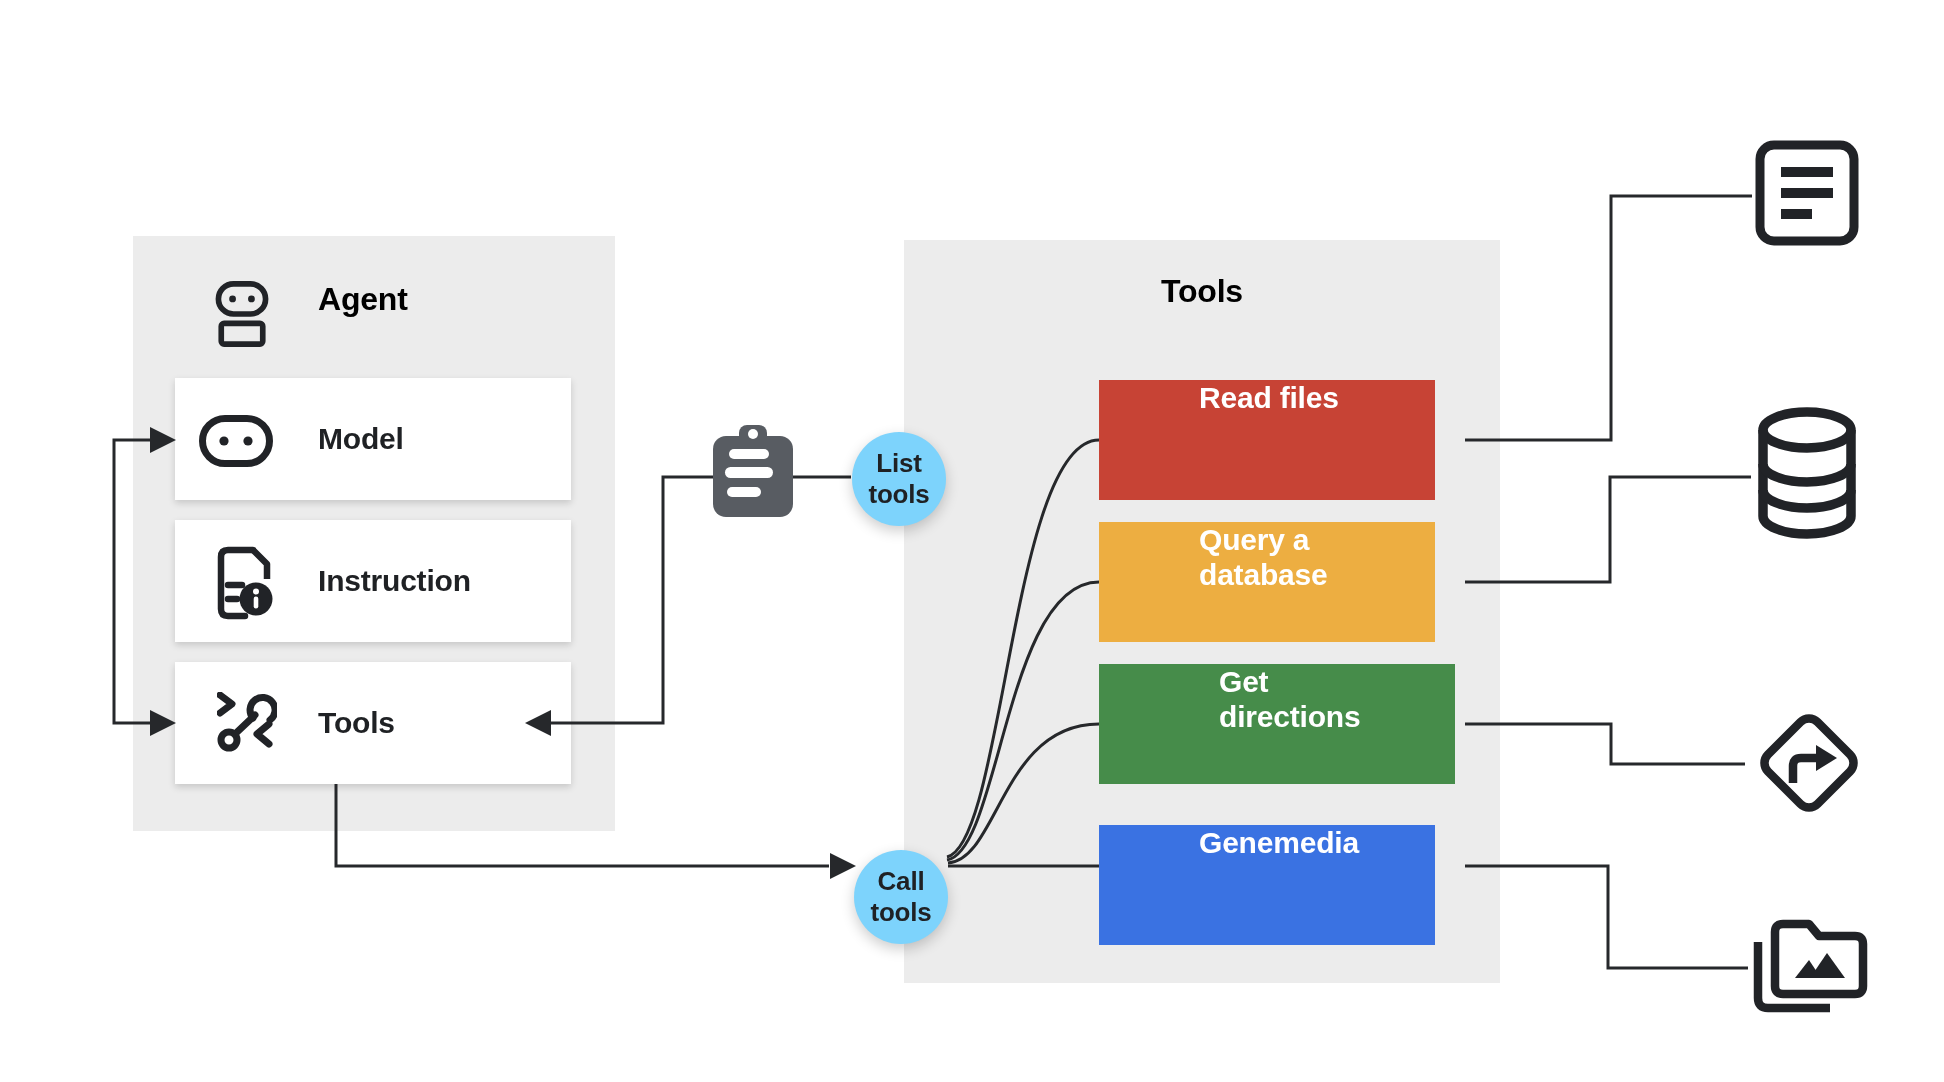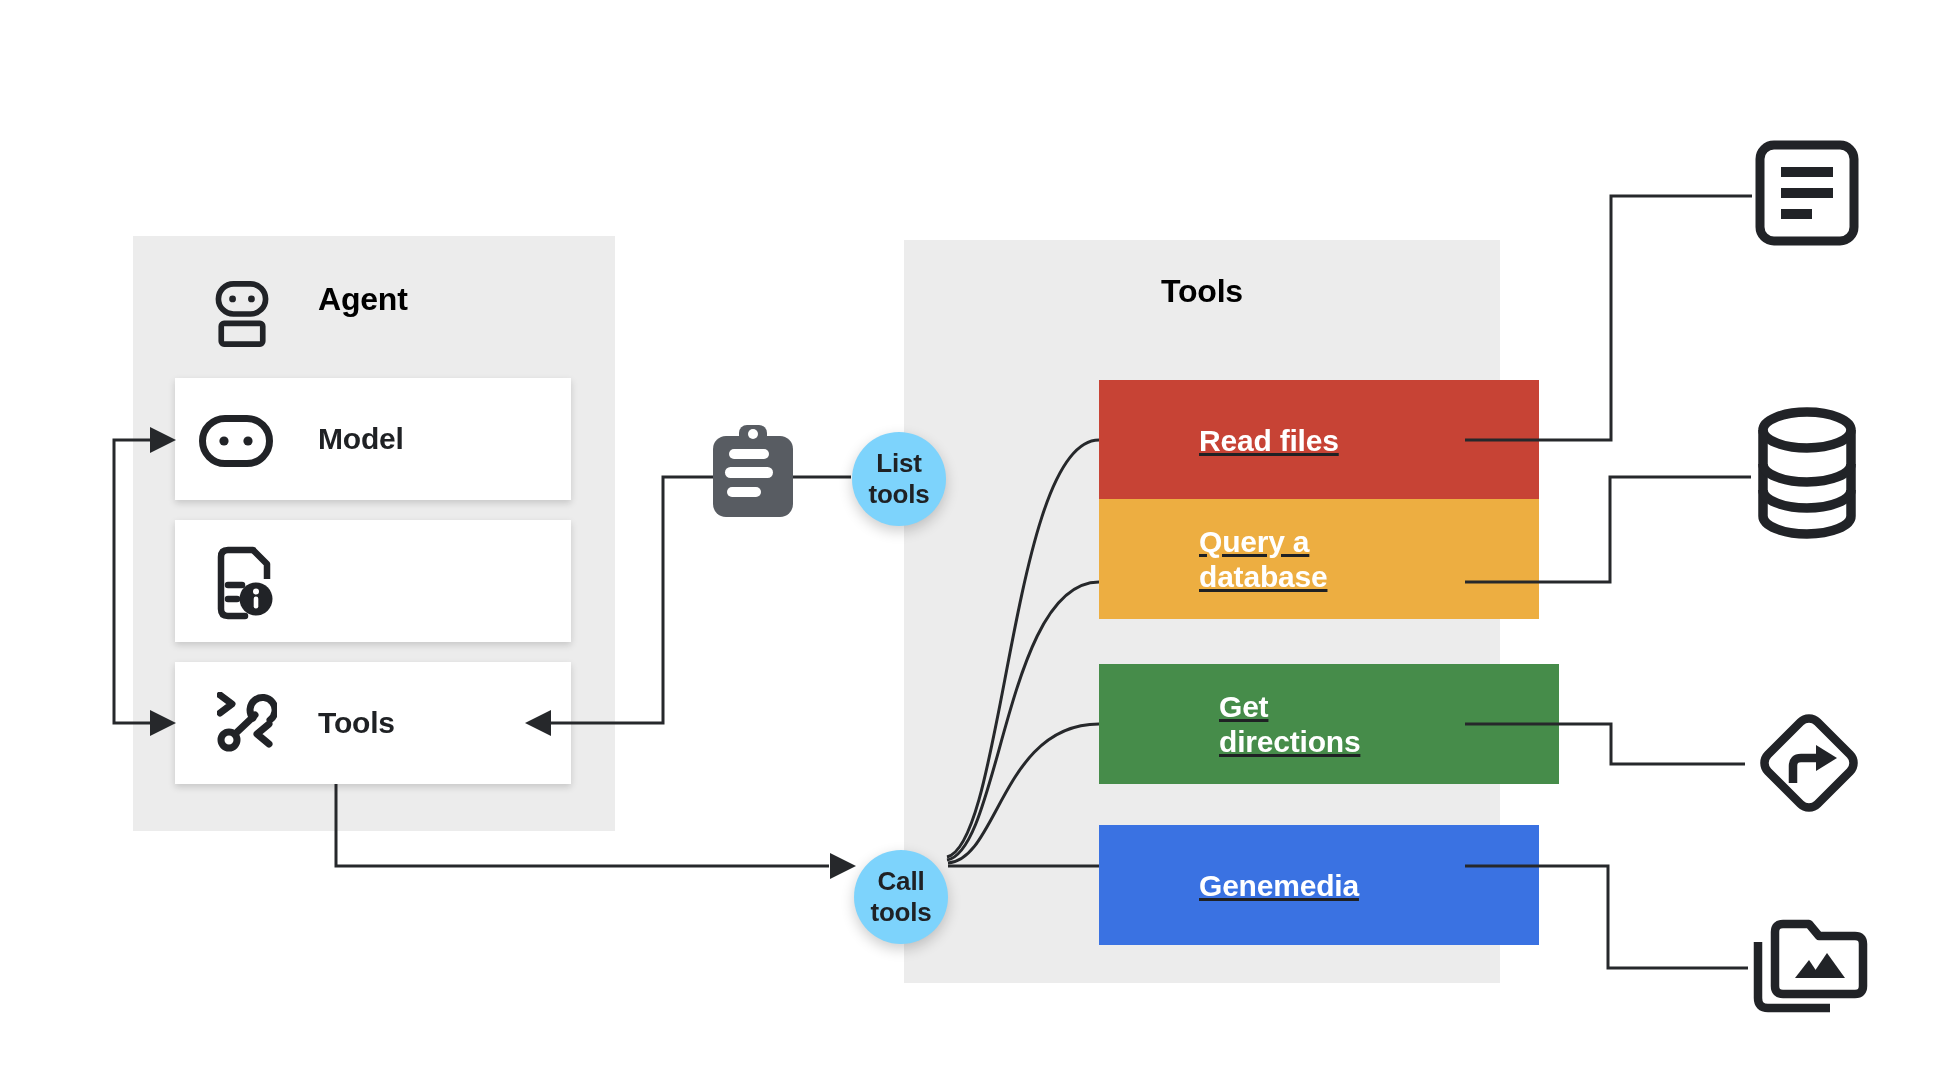--- a/index.html
+++ b/index.html
@@ -24,25 +24,25 @@
   .card-instruction{top:520px;}
   .card-tools{top:662px;}
   .card-label{position:absolute;left:143px;top:0;height:100%;display:flex;align-items:center;
               font-size:30px;font-weight:700;letter-spacing:-0.2px;}
   .card-icon{position:absolute;}
   .icon-model{left:24px;top:37px;width:74px;height:52px;}
   .icon-instruction{left:38px;top:26px;width:62px;height:74px;}
   .icon-tools{left:42px;top:30px;width:60px;height:60px;}
 
   
-  .tool-box{position:absolute;left:1099px;width:440px;height:120px;display:flex;align-items:center;z-index:2;text-decoration:underline;}
+  .tool-box{position:absolute;left:1099px;width:336px;height:120px;display:flex;z-index:2;}
   .tool-box span{display:block;margin-left:100px;max-width:185px;font-size:30px;font-weight:700;
                  line-height:35px;letter-spacing:-0.2px;color:#ffffff;}
   .tool-box-0{top:380px;}
-  .tool-box-1{top:499px;}
+  .tool-box-1{top:522px;}
   .tool-box-2{top:664px;}
   .tool-box-3{top:825px;}
 
   
   .wires{position:absolute;left:0;top:0;z-index:3;pointer-events:none;}
   .wire{fill:none;stroke:#26282b;stroke-width:3;}
   .arrow{fill:#26282b;stroke:none;}
 
   
   .badge{position:absolute;width:94px;height:94px;border-radius:50%;background:#7dd3fc;
@@ -94,20 +94,21 @@
       <svg width="62" height="74" viewBox="0 0 62 74">
         <path d="M40 4 H15 Q8 4 8 11 V63 Q8 70 15 70 H32" fill="none" stroke="#212327" stroke-width="6.5" stroke-linecap="round"></path>
         <path d="M40 4 L54 18 V33" fill="none" stroke="#212327" stroke-width="6.5" stroke-linejoin="round"></path>
         <path d="M15 39 H29" stroke="#212327" stroke-width="6.5" stroke-linecap="round"></path>
         <path d="M15 53 H24" stroke="#212327" stroke-width="6.5" stroke-linecap="round"></path>
         <circle cx="43" cy="53" r="16.5" fill="#212327"></circle>
         <circle cx="43" cy="45.5" r="3" fill="#ffffff"></circle>
         <rect x="40.7" y="50.5" width="4.6" height="12" rx="2.3" fill="#ffffff"></rect>
       </svg>
     </span>
+    <span class="card-label">Instruction</span>
   </div>
 
   <div class="card card-tools">
     <span class="card-icon icon-tools">
       <svg width="60" height="60" viewBox="0 0 60 60">
         <g fill="none" stroke="#212327" stroke-width="7" stroke-linecap="round" stroke-linejoin="round">
           <polyline points="3,3 15,12 3,21"></polyline>
           <circle cx="12" cy="48" r="8"></circle>
           <path d="M18 42 L38 23"></path>
           <path d="M36 26 A12.5 12.5 0 1 1 53 28"></path>

